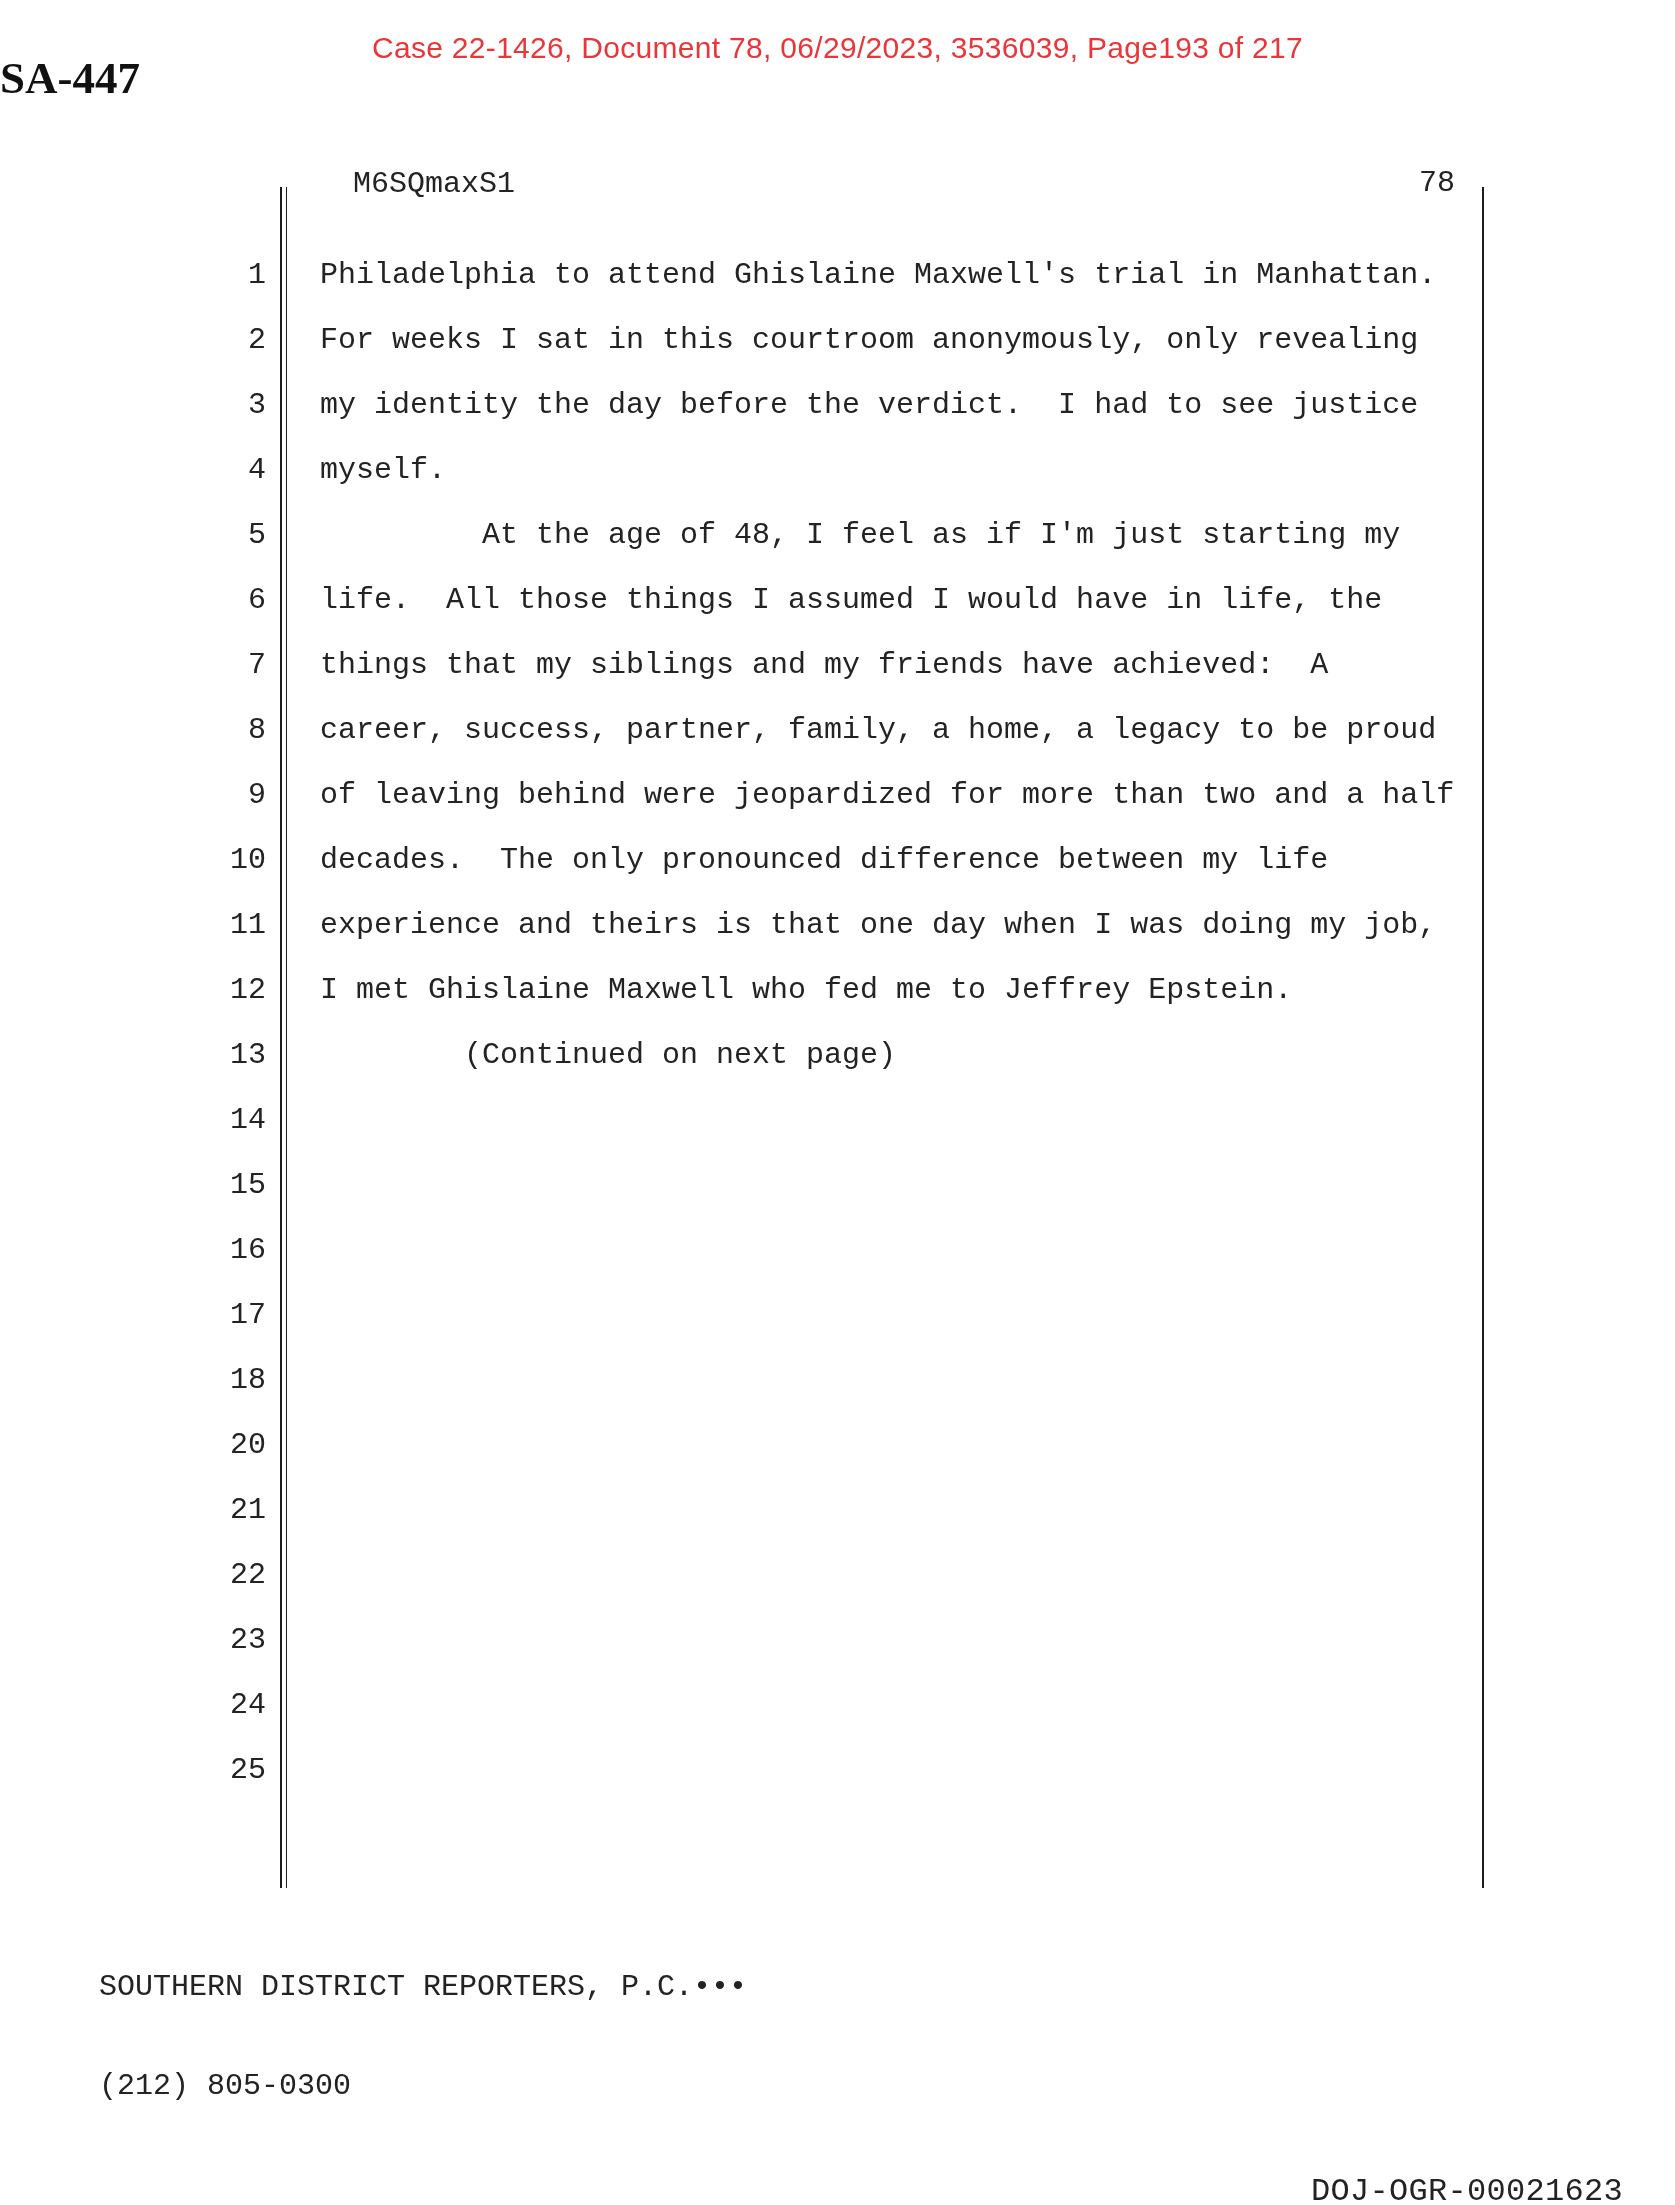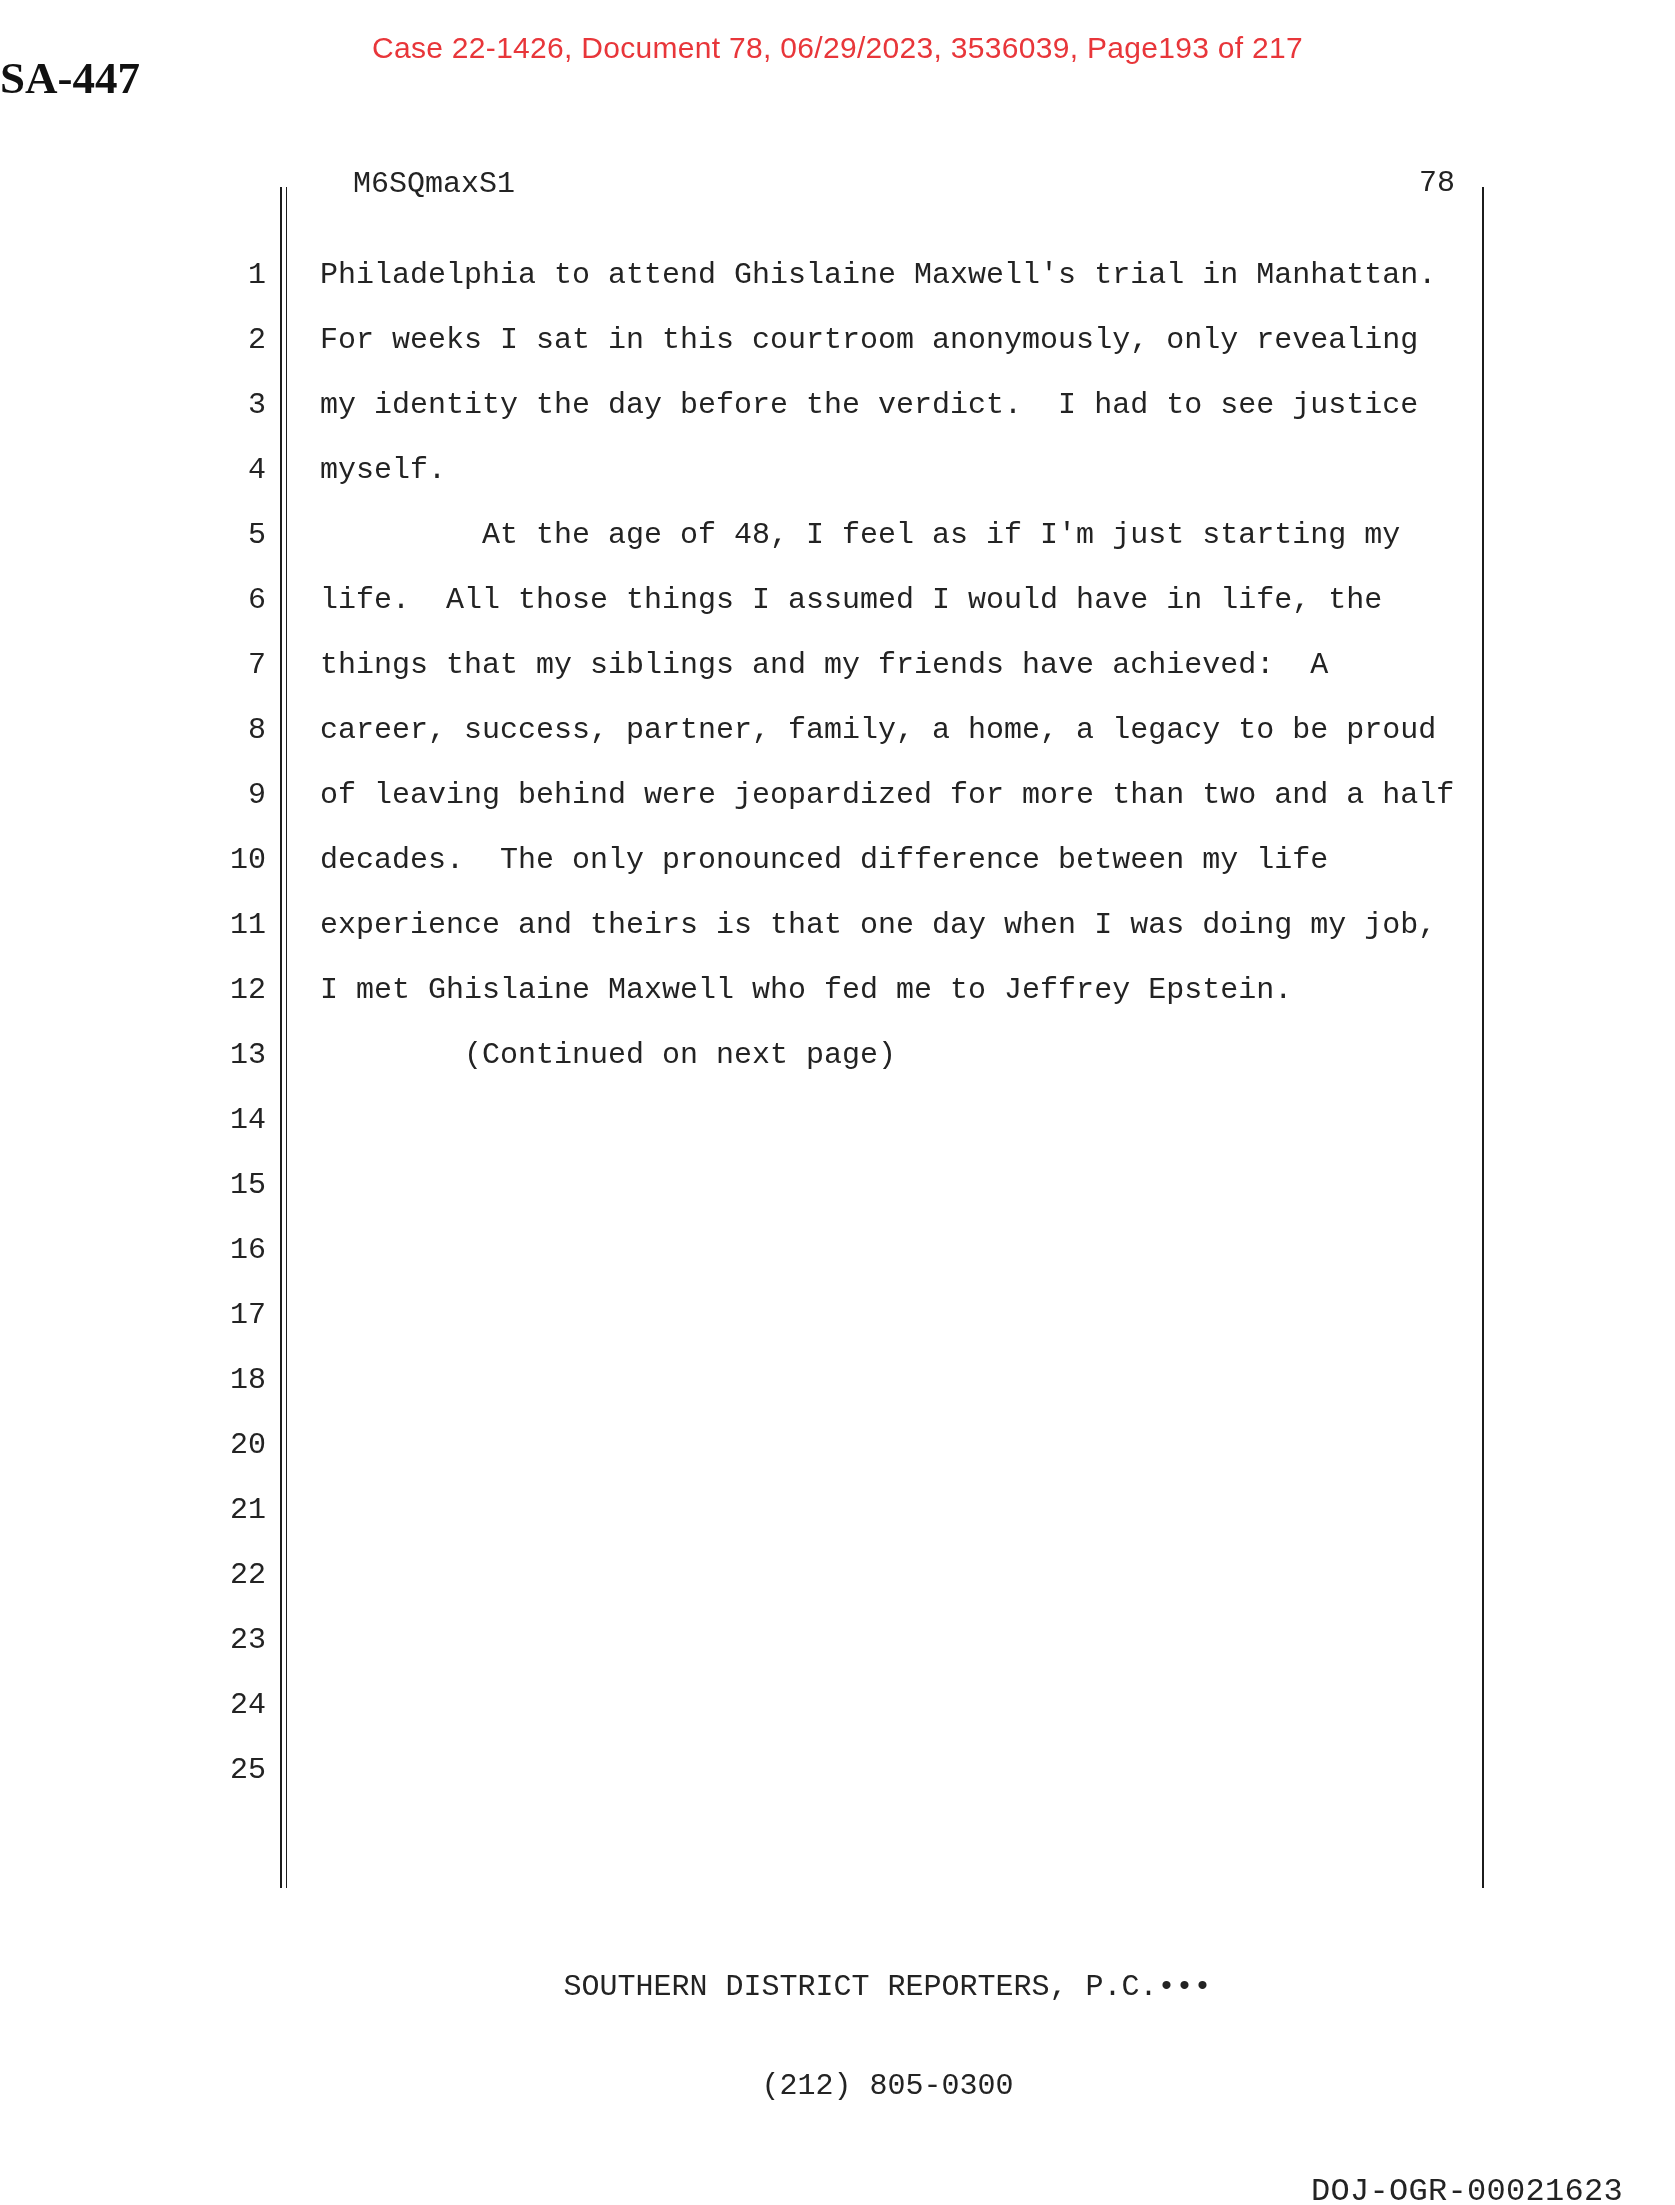--- a/index.html
+++ b/index.html
@@ -63,21 +63,20 @@
     text-align: right;
     white-space: pre;
     flex: 0 0 69px;
   }
   .t-gap { display: inline-block; width: 54px; flex: 0 0 54px; }
   .t-text { white-space: pre; }
 
   
   .reporter-footer {
     left: 99px; top: 1905px; width: 1577px;
-    text-align: center;
     font-size: 30px;
     line-height: 33px;
     white-space: pre;
   }
   .bates-stamp {
     left: 1311px; top: 2176px;
     font-size: 32px; line-height: 1;
     letter-spacing: 0.3px;
     white-space: pre;
   }

